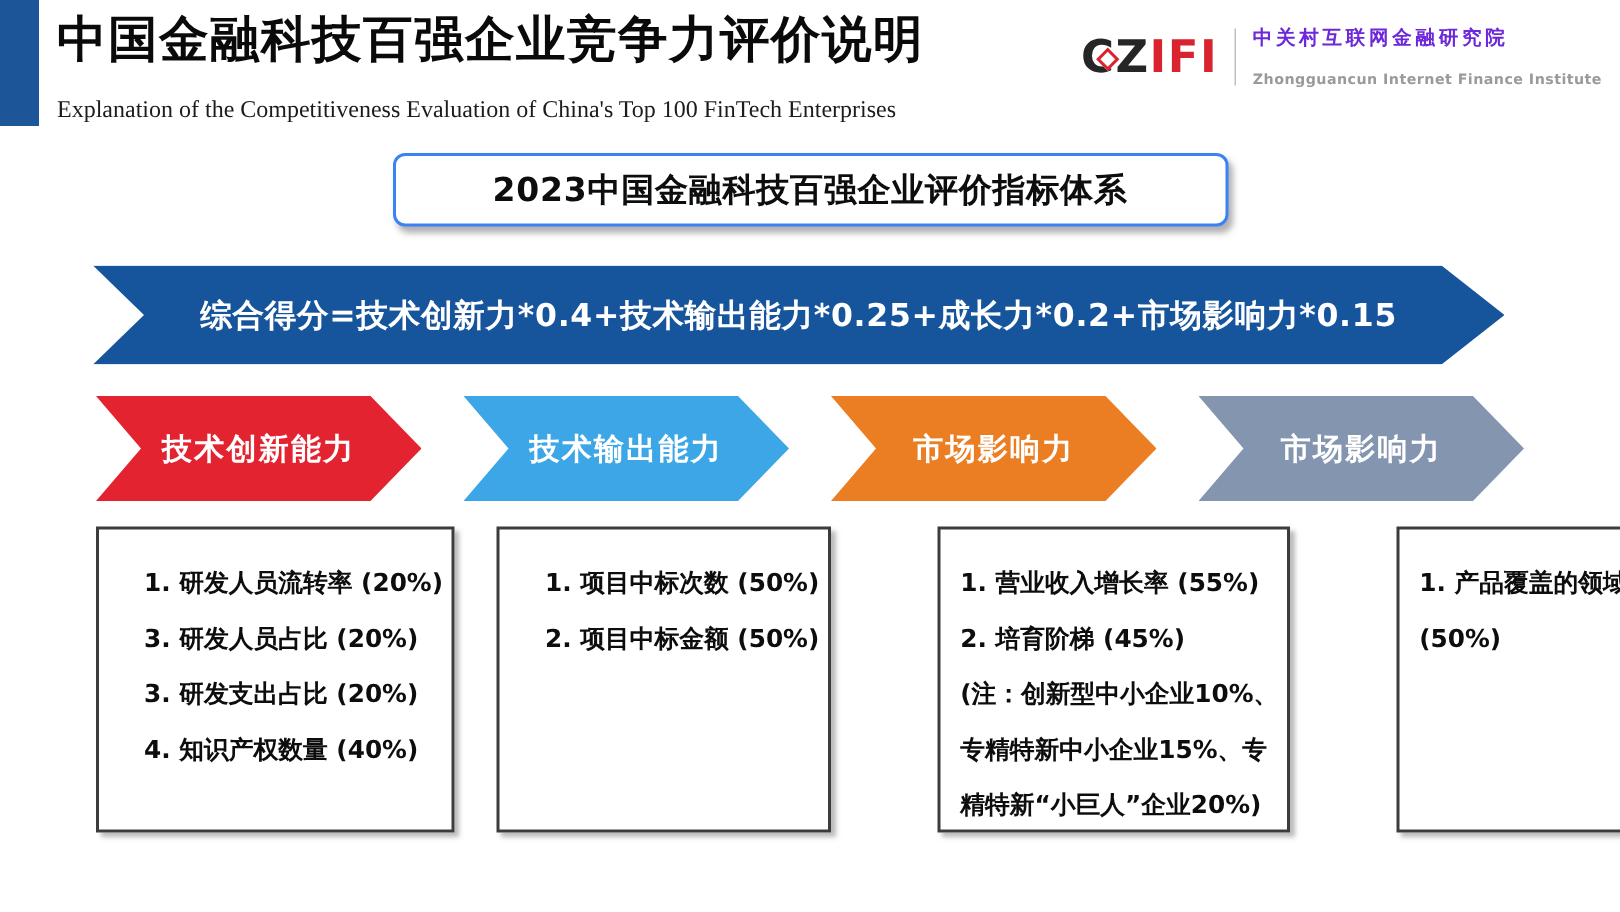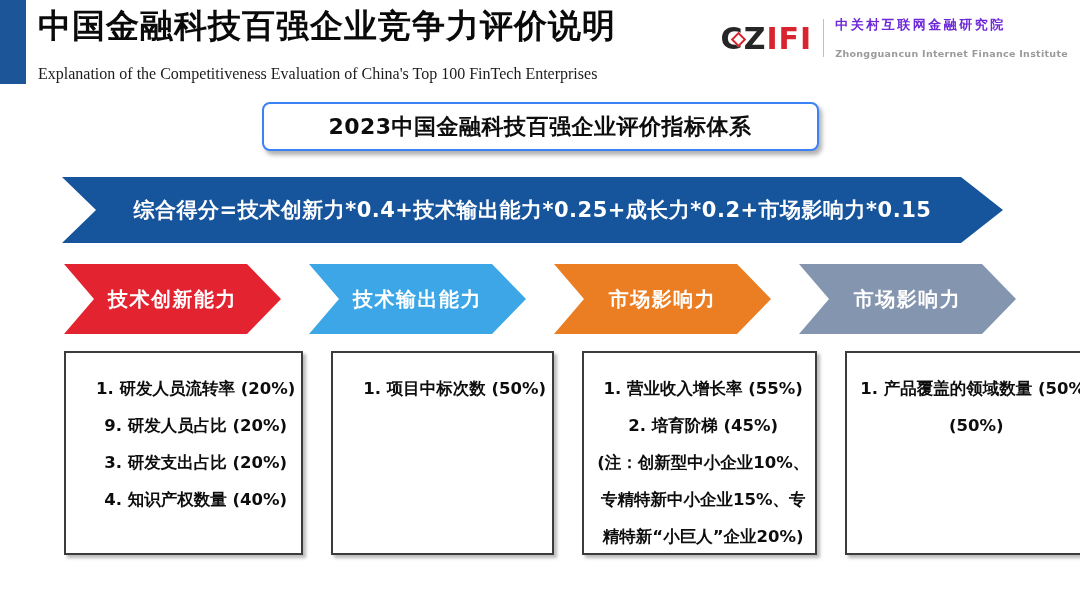--- a/index.html
+++ b/index.html
@@ -48,23 +48,23 @@
     height:70px;
     clip-path:polygon(0 0,calc(100% - 34px) 0,100% 50%,calc(100% - 34px) 100%,0 100%,30px 50%);
     display:flex;align-items:center;justify-content:center;
     color:#ffffff;font-size:20px;font-weight:bold;letter-spacing:1.5px;white-space:nowrap;
   }
   .boxes-grid{margin-top:17px;}
   .dim-box{
     height:204px;border:2px solid #3c3c3c;background:#ffffff;
     box-shadow:3px 3px 3px rgba(120,120,120,0.5);
     padding:24px 6px 0 30px;box-sizing:border-box;
-    font-weight:bold;font-size:16.5px;color:#0d0d0d;text-align:center;
+    font-weight:bold;font-size:16.5px;color:#0d0d0d;
   }
-  .dim-box.tight{padding-left:13px;}
+  .dim-box.tight{padding-left:13px;margin-left:43px;}
   .box-line{margin-bottom:13px;line-height:24px;white-space:nowrap;}
 </style>
 </head>
 <body>
 
 <div class="slide">
 
   <div class="header">
     <div class="accent-bar"></div>
     <div class="title-block">
@@ -104,27 +104,28 @@
     </div>
     <div class="dim-arrow" style="background-color: rgb(132, 149, 175);">
       <span>市场影响力</span>
     </div>
   </div>
 
   <div class="dim-grid boxes-grid">
 
     <div class="dim-box">
       <div class="box-line">1. 研发人员流转率 (20%)</div>
-      <div class="box-line">9. 研发人员占比 (20%)</div>
+      <div class="box-line">3. 研发人员占比 (20%)</div>
       <div class="box-line">3. 研发支出占比 (20%)</div>
       <div class="box-line">4. 知识产权数量 (40%)</div>
     </div>
 
     <div class="dim-box">
       <div class="box-line">1. 项目中标次数 (50%)</div>
+      <div class="box-line">2. 项目中标金额 (50%)</div>
     </div>
 
     <div class="dim-box tight">
       <div class="box-line">1. 营业收入增长率 (55%)</div>
       <div class="box-line">2. 培育阶梯 (45%)</div>
       <div class="box-line">(注：创新型中小企业10%、</div>
       <div class="box-line">专精特新中小企业15%、专</div>
       <div class="box-line">精特新“小巨人”企业20%)</div>
     </div>
 

